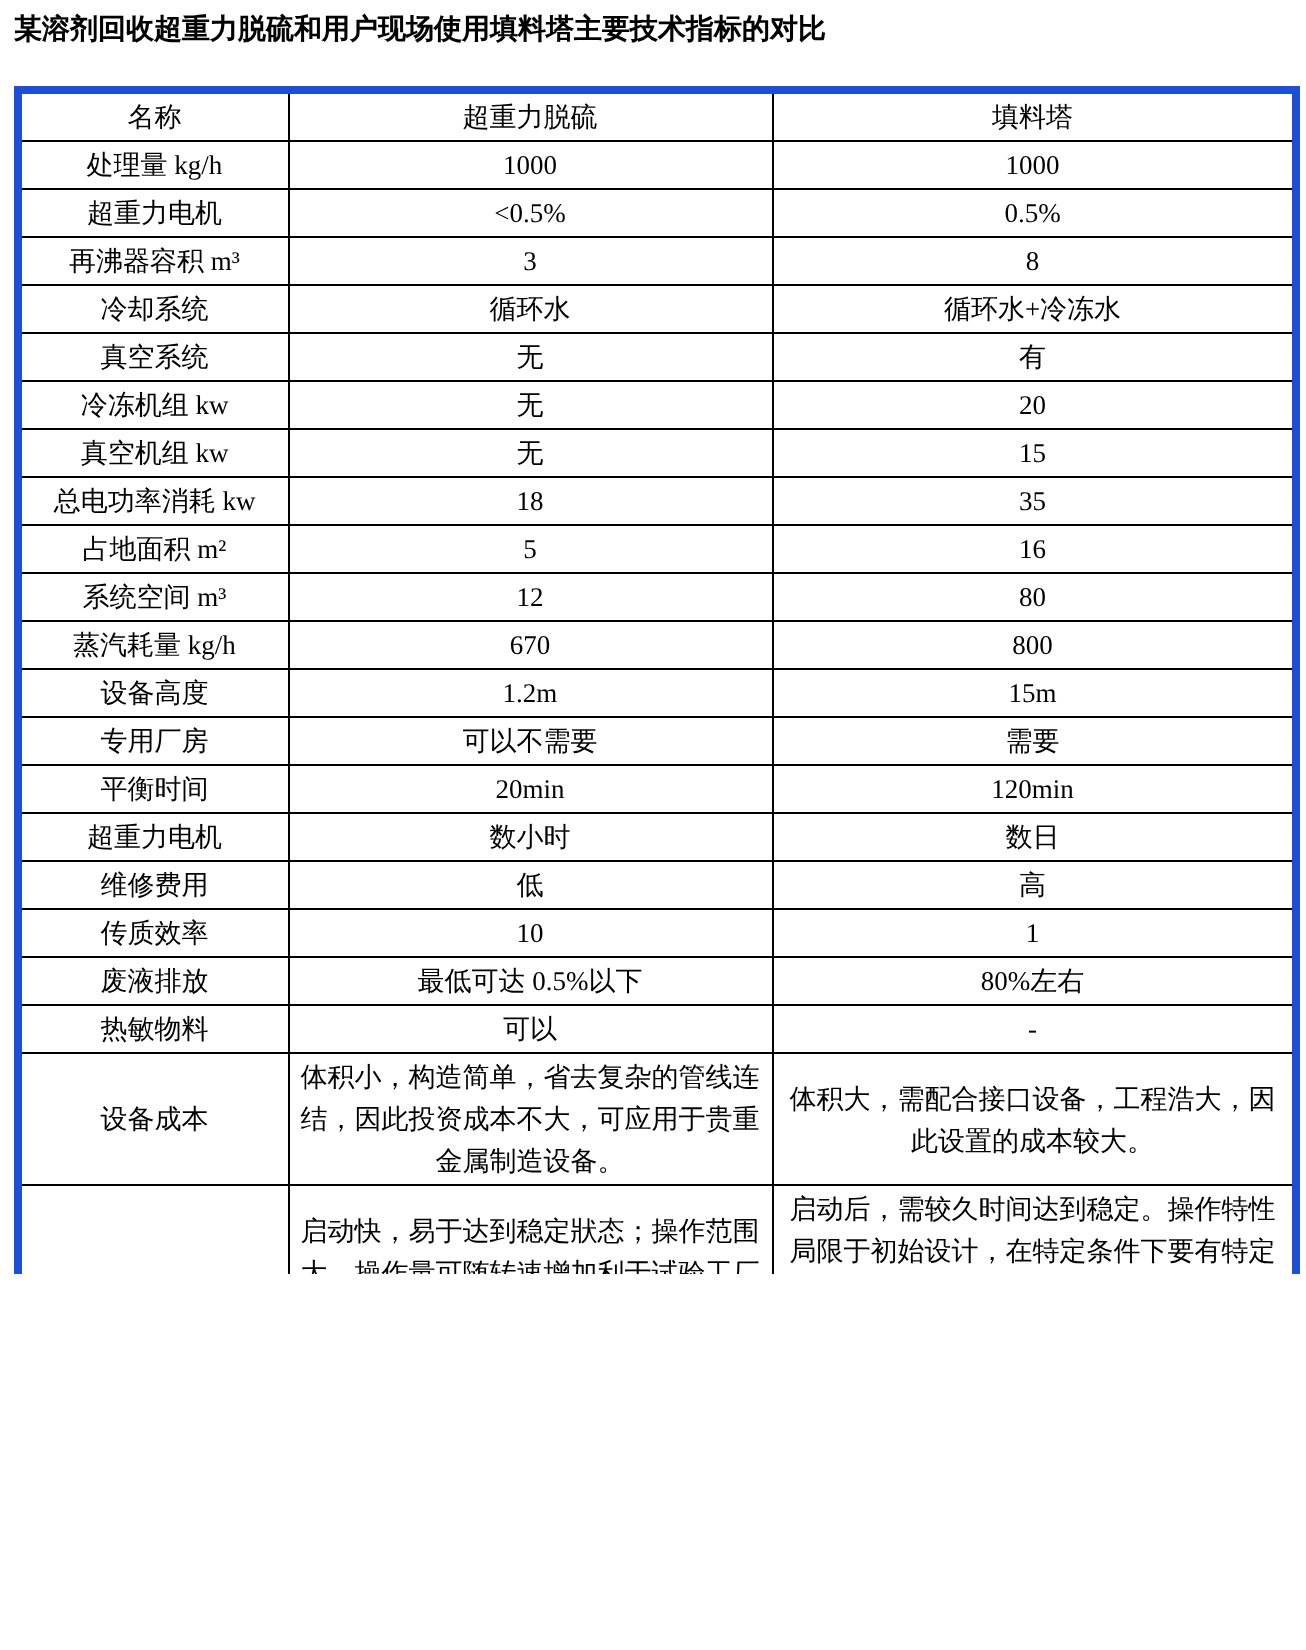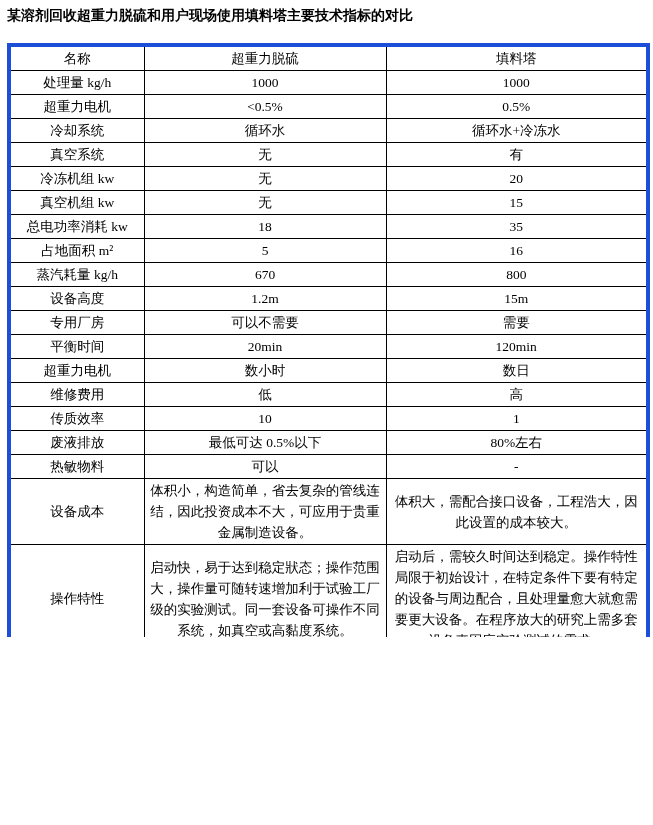--- a/index.html
+++ b/index.html
@@ -70,20 +70,25 @@
             <td>处理量 kg/h</td>
             <td>1000</td>
             <td>1000</td>
           </tr>
           <tr>
             <td>超重力电机</td>
             <td>&lt;0.5%</td>
             <td>0.5%</td>
           </tr>
           <tr>
+            <td>再沸器容积 m³</td>
+            <td>3</td>
+            <td>8</td>
+          </tr>
+          <tr>
             <td>冷却系统</td>
             <td>循环水</td>
             <td>循环水+冷冻水</td>
           </tr>
           <tr>
             <td>真空系统</td>
             <td>无</td>
             <td>有</td>
           </tr>
           <tr>
@@ -98,20 +103,25 @@
           </tr>
           <tr>
             <td>总电功率消耗 kw</td>
             <td>18</td>
             <td>35</td>
           </tr>
           <tr>
             <td>占地面积 m²</td>
             <td>5</td>
             <td>16</td>
+          </tr>
+          <tr>
+            <td>系统空间 m³</td>
+            <td>12</td>
+            <td>80</td>
           </tr>
           <tr>
             <td>蒸汽耗量 kg/h</td>
             <td>670</td>
             <td>800</td>
           </tr>
           <tr>
             <td>设备高度</td>
             <td>1.2m</td>
             <td>15m</td>

